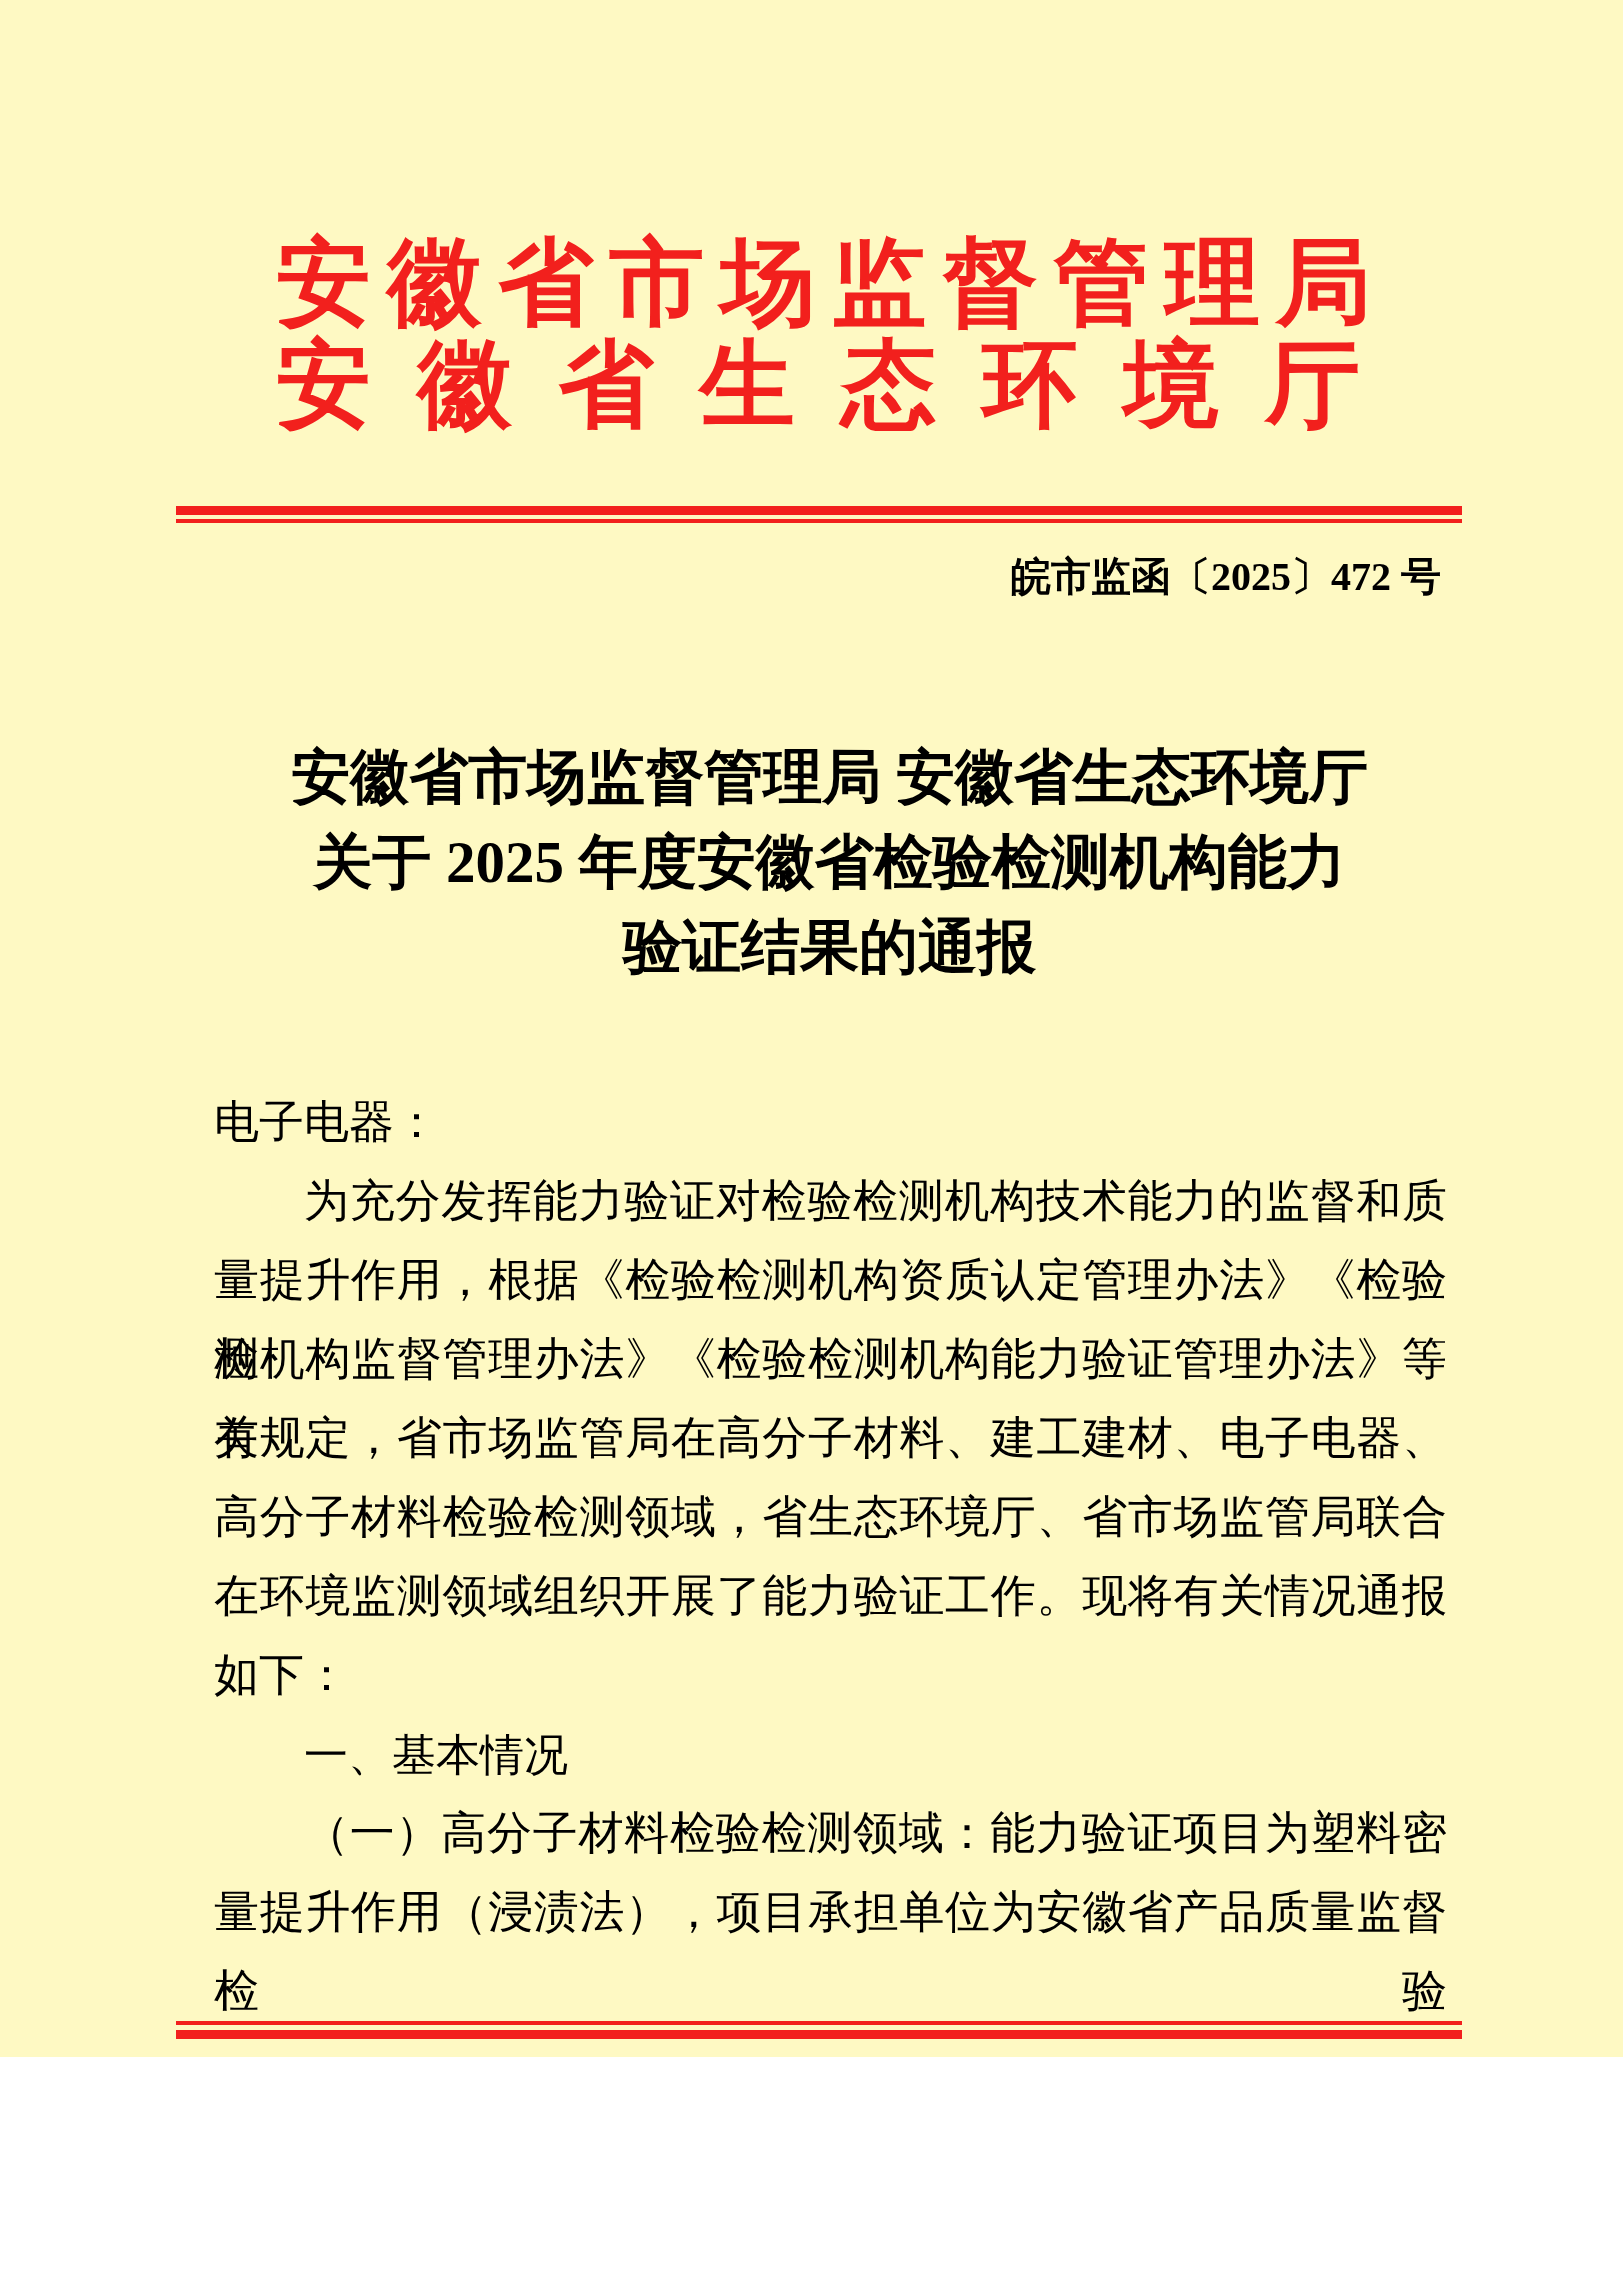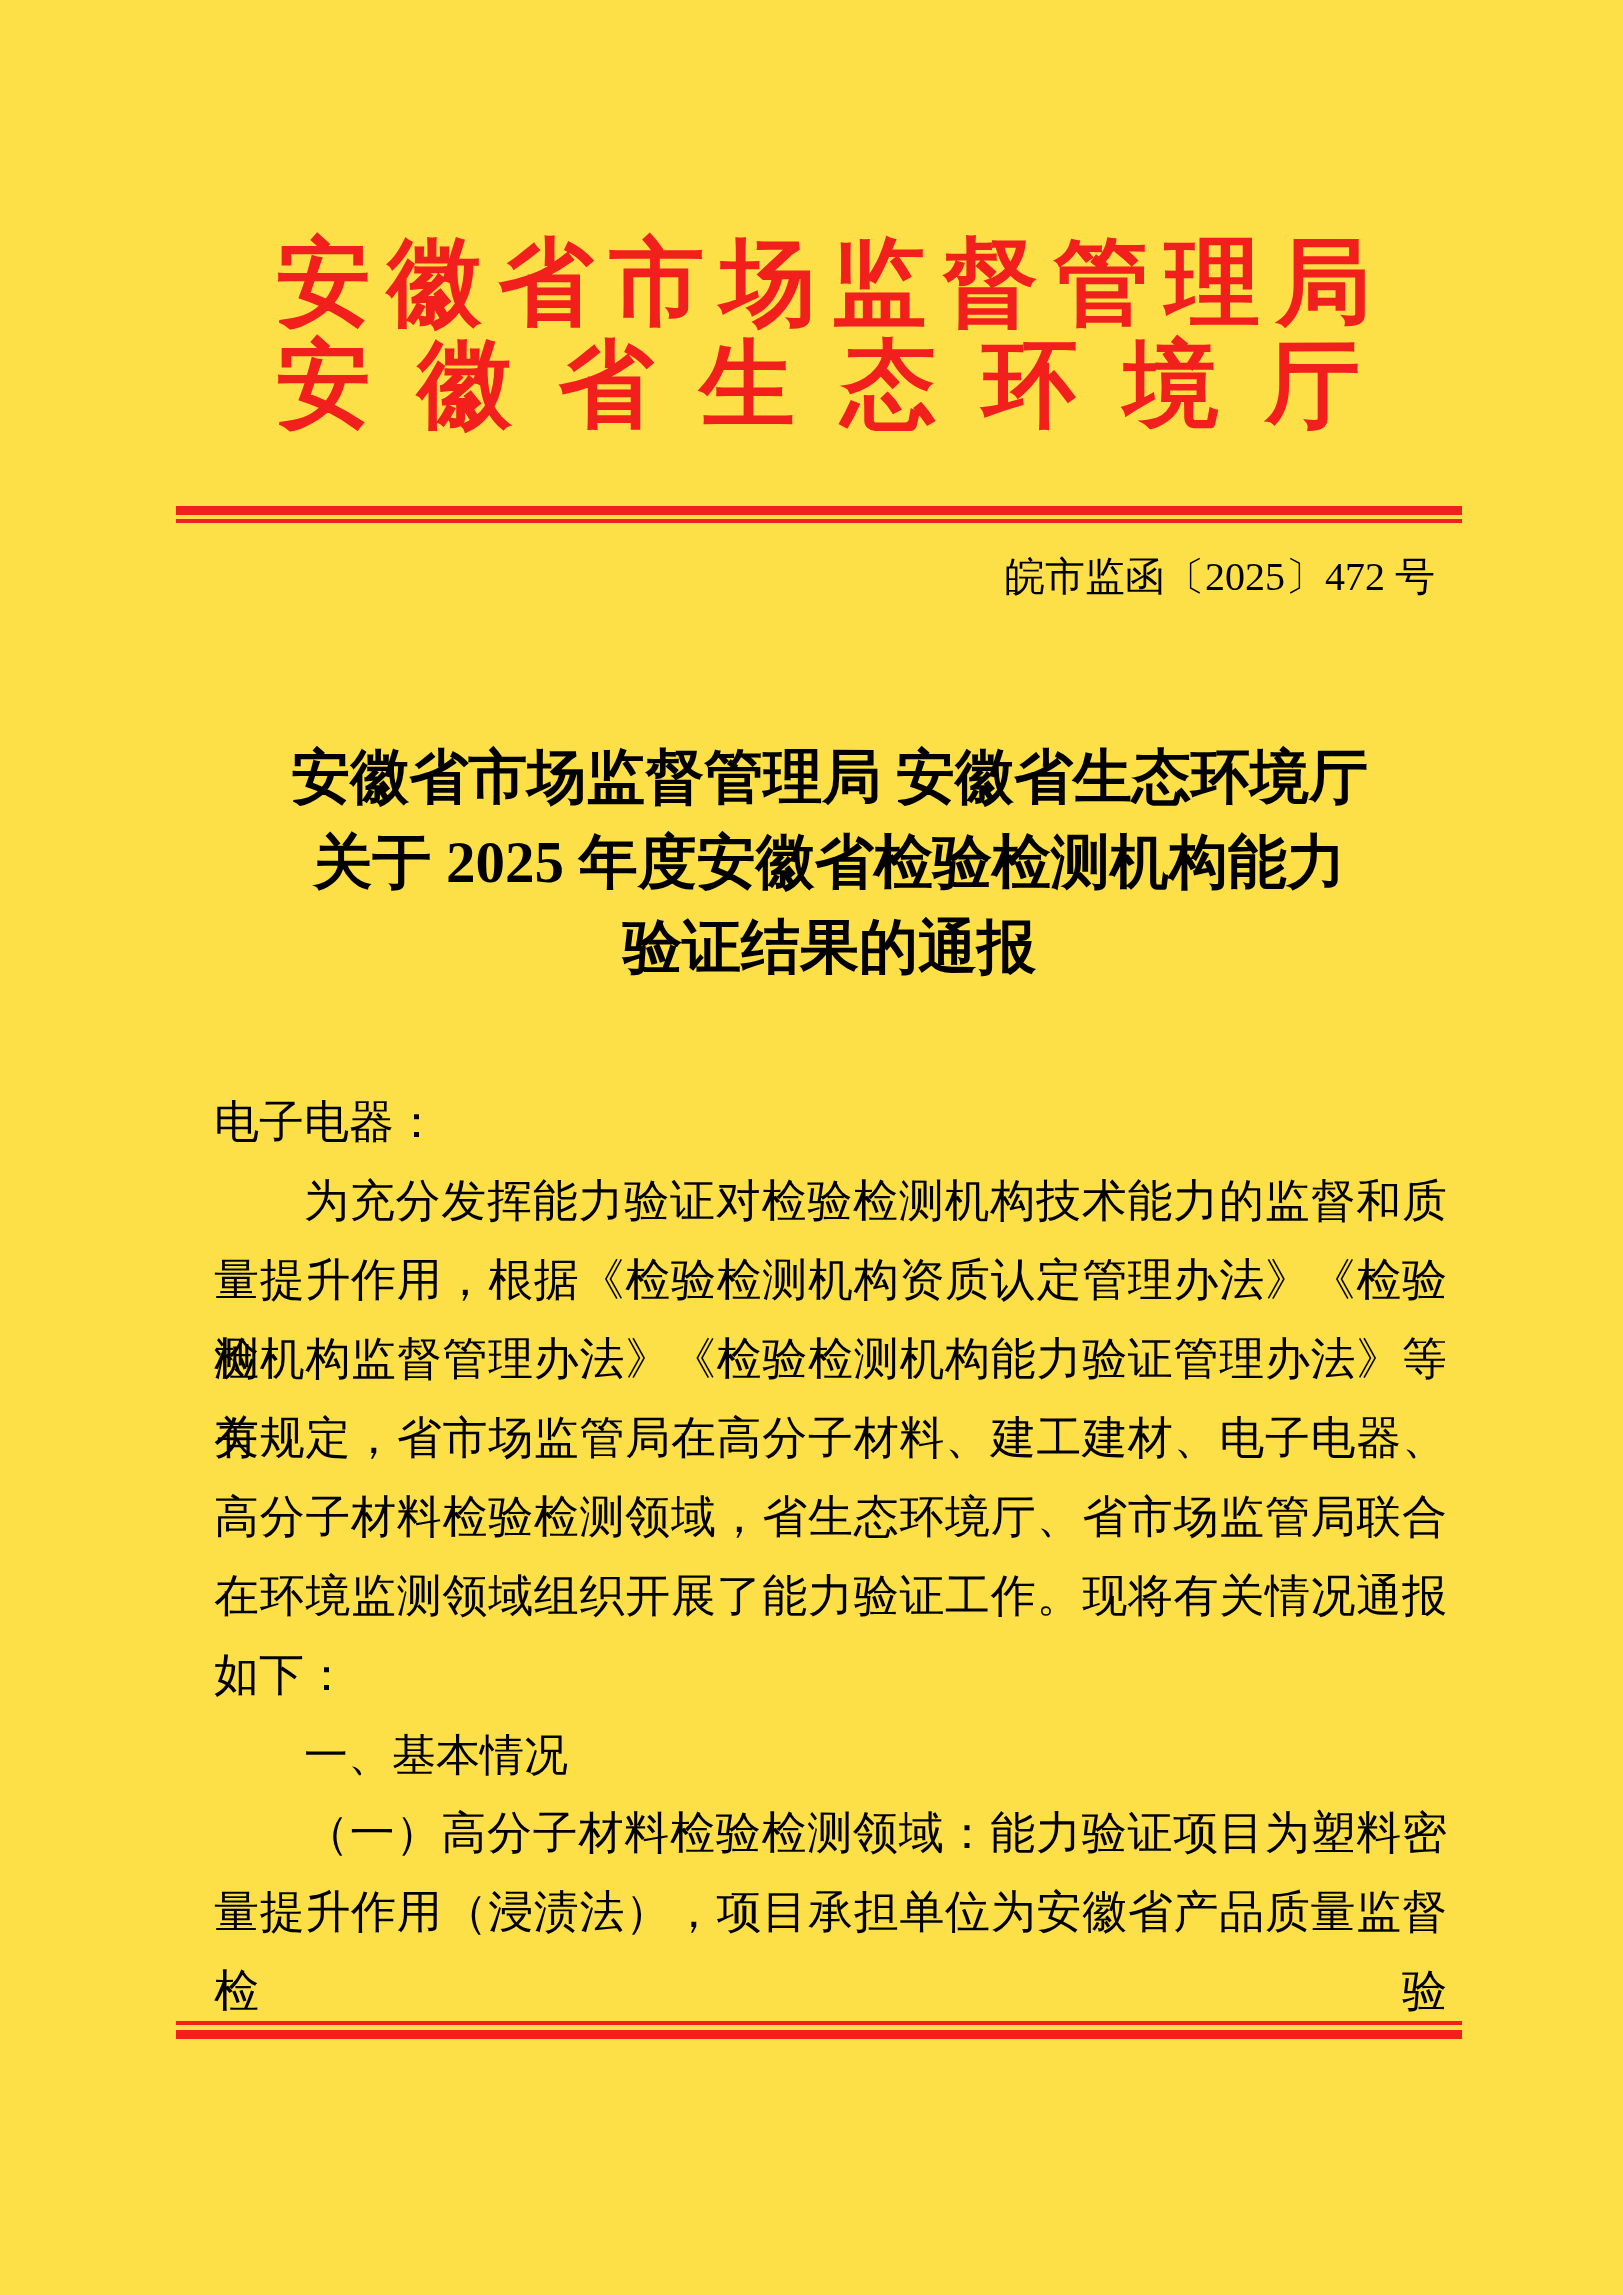--- a/index.html
+++ b/index.html
@@ -1,21 +1,21 @@
 <!DOCTYPE html>
 <html style="font-size:8.2px"><head>
 <meta charset="utf-8">
 <style>
   * { margin: 0; padding: 0; box-sizing: border-box; }
   html, body { background: #ffffff; }
   .page {
     position: relative;
     width: 1623px;
-    height: 2295px;
-    background: #fde047;
+    height: 2057px;
+    background: #fef9c3;
     overflow: hidden;
     font-family: "Liberation Serif", "DejaVu Serif", serif;
     color: #000000;
   }
   
   .gov-header-line {
     position: absolute;
     color: #f2201d;
     font-weight: bold;
     font-size: 95px;
@@ -30,24 +30,25 @@
   
   .rule { position: absolute; left: 176px; width: 1286px; background: #f2201d; }
   .rule-top-thick    { top: 506px;  height: 8.7px; }
   .rule-top-thin     { top: 519px; height: 4.1px;  }
   .rule-bottom-thin  { top: 2021px; height: 4.1px;  }
   .rule-bottom-thick { top: 2030px; height: 8.7px; }
   
   .doc-number {
     position: absolute;
     top: 553px;
-    right: 188px;
+    right: 182px;
     font-size: 40px;
     line-height: 1.2;
     white-space: nowrap;
+    font-weight: bold;
   }
   
   .doc-title {
     position: absolute;
     left: 18px;
     top: 735px;
     width: 1623px;
     text-align: center;
     font-weight: bold;
     font-size: 59px;

